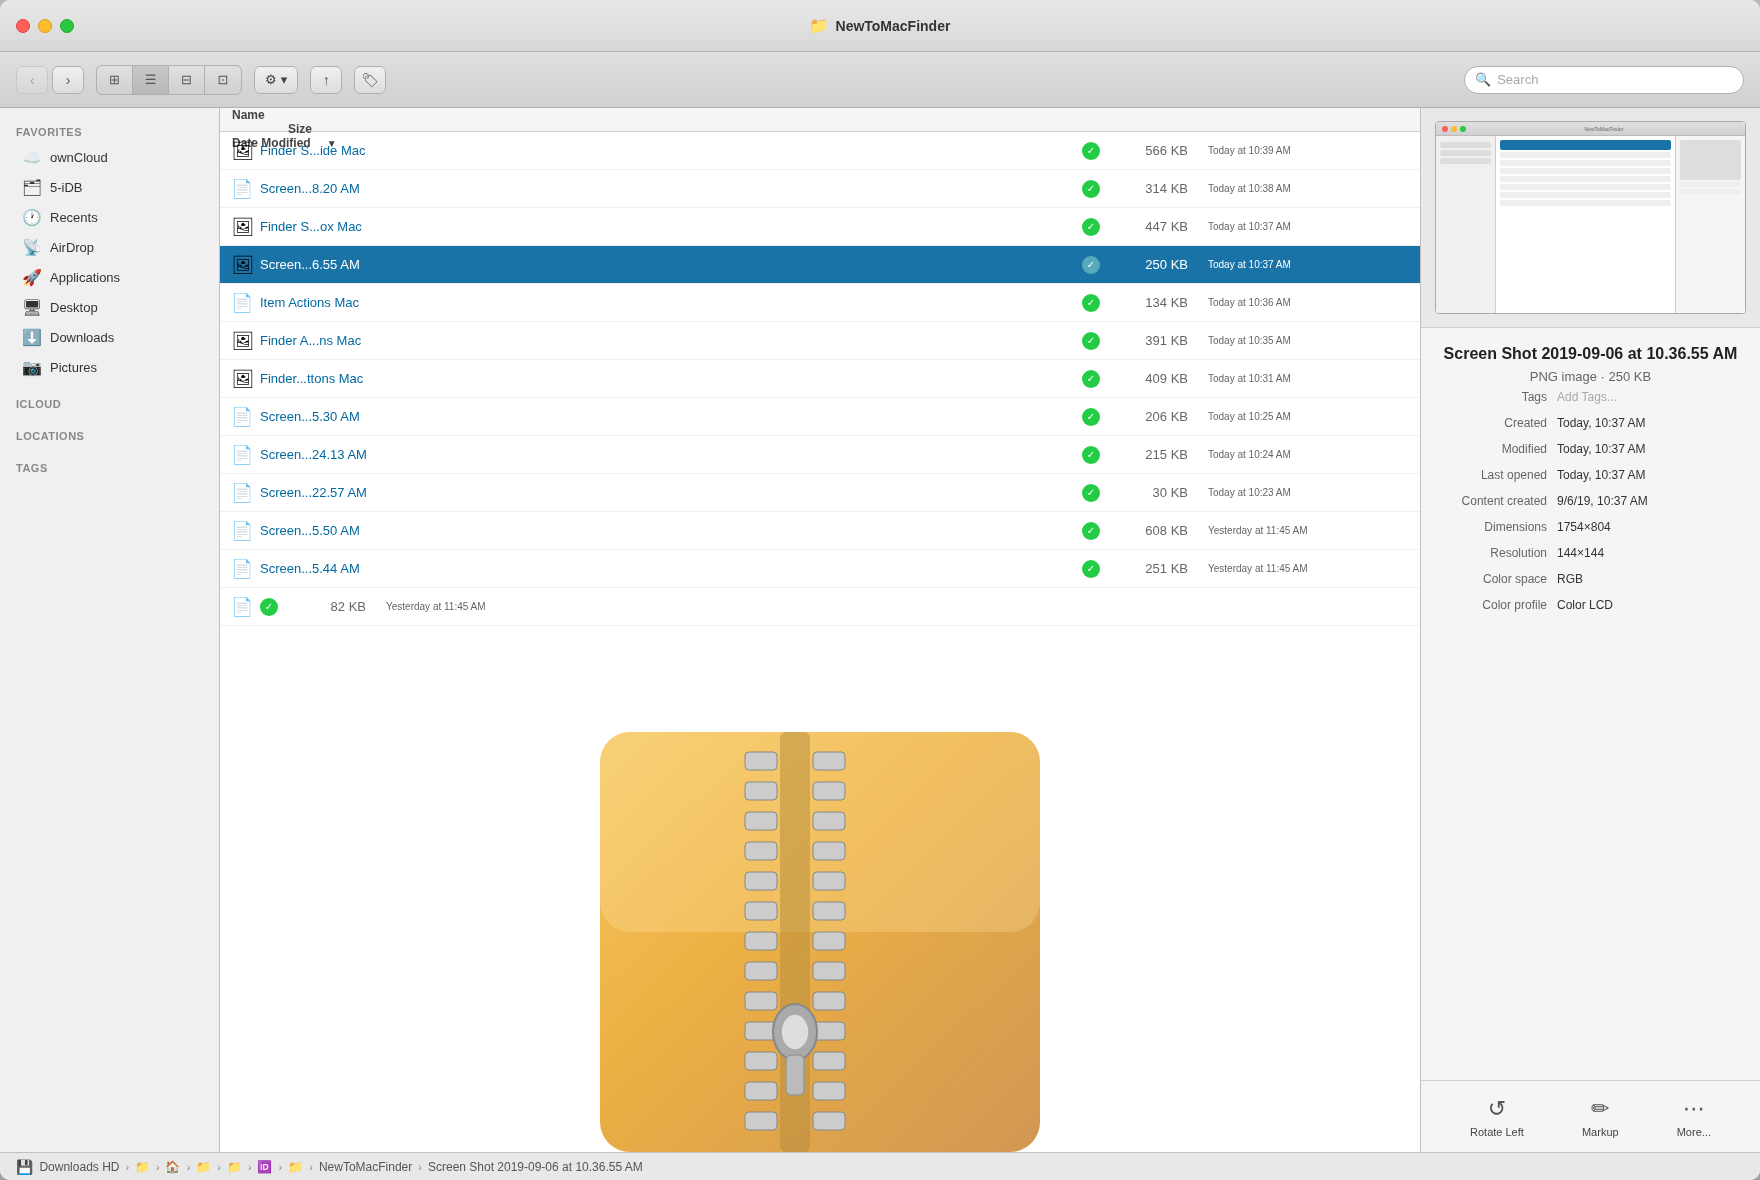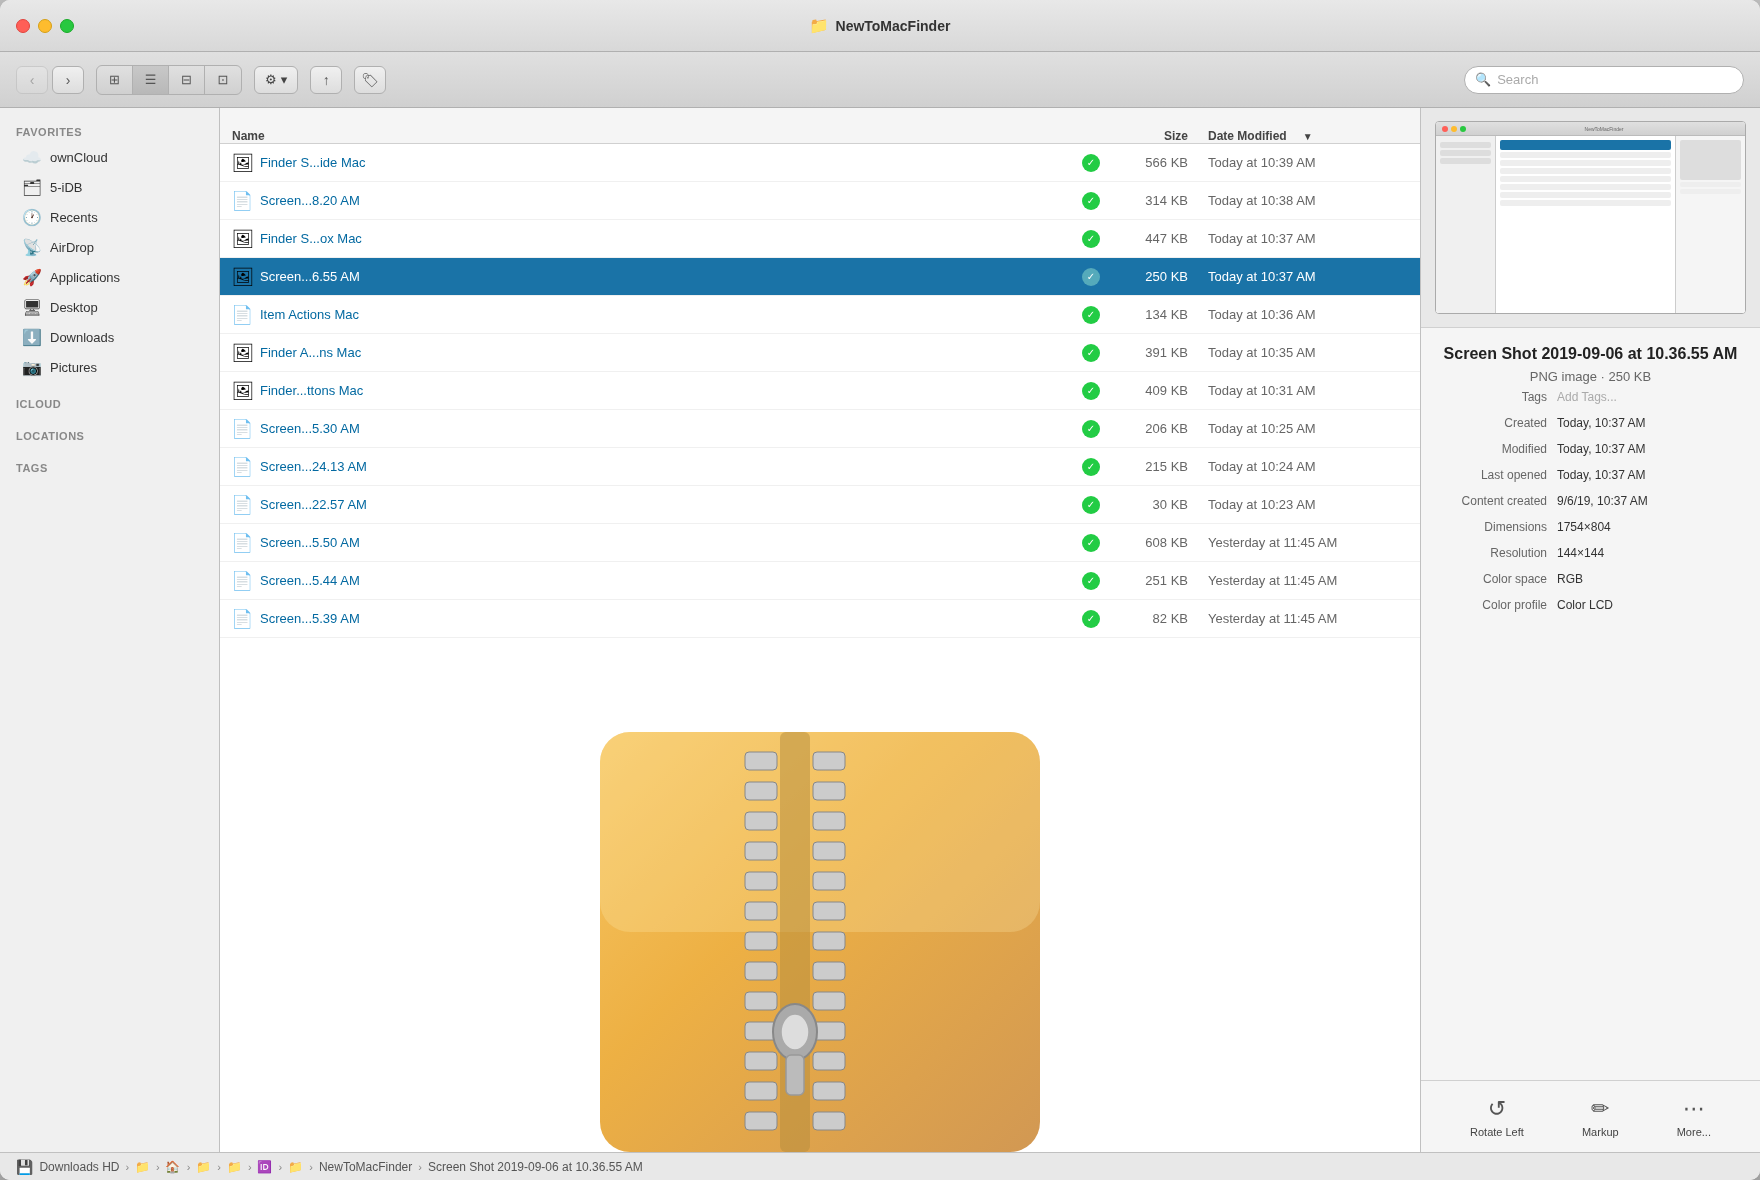--- a/index.html
+++ b/index.html
@@ -200,26 +200,27 @@
     .file-list-area {
       flex: 1;
       display: flex;
       flex-direction: column;
       background: white;
       overflow: hidden;
       position: relative;
     }
     .file-list-header {
       display: flex;
-      align-items: flex-end;
-      height: 36px;
+      align-items: flex-start;
+      height: 24px;
       background: #f5f5f5;
       border-bottom: 1px solid #d0d0d0;
       padding: 0 12px;
       flex-shrink: 0;
+      flex-direction: column;
     }
     .col-name {
       flex: 1;
       font-size: 12px;
       font-weight: 600;
       color: #444;
       display: flex;
       align-items: center;
       gap: 4px;
     }
@@ -290,21 +291,21 @@
     }
     .file-size {
       width: 100px;
       font-size: 13px;
       color: #666;
       text-align: right;
       padding-right: 20px;
     }
     .file-date {
       width: 200px;
-      font-size: 13px;
+      font-size: 10px;
       color: #666;
     }
     
     .zip-overlay {
       position: absolute;
       bottom: 0;
       left: 50%;
       transform: translateX(-50%);
       width: 480px;
       height: 420px;
@@ -619,21 +620,20 @@
         <div class="file-row">
           <div class="file-thumb">📄</div>
           <div class="file-name">Screen...5.44 AM</div>
           <div class="file-check">✓</div>
           <div class="file-size">251 KB</div>
           <div class="file-date">Yesterday at 11:45 AM</div>
         </div>
 
         <div class="file-row">
           <div class="file-thumb">📄</div>
-          <div class="file-name">Screen...5.39 AM</div>
           <div class="file-check">✓</div>
           <div class="file-size">82 KB</div>
           <div class="file-date">Yesterday at 11:45 AM</div>
         </div>
       </div>
 
       <div class="zip-overlay">
         <svg width="100%" height="100%" viewBox="0 0 480 420" xmlns="http://www.w3.org/2000/svg">
 
           <defs>

